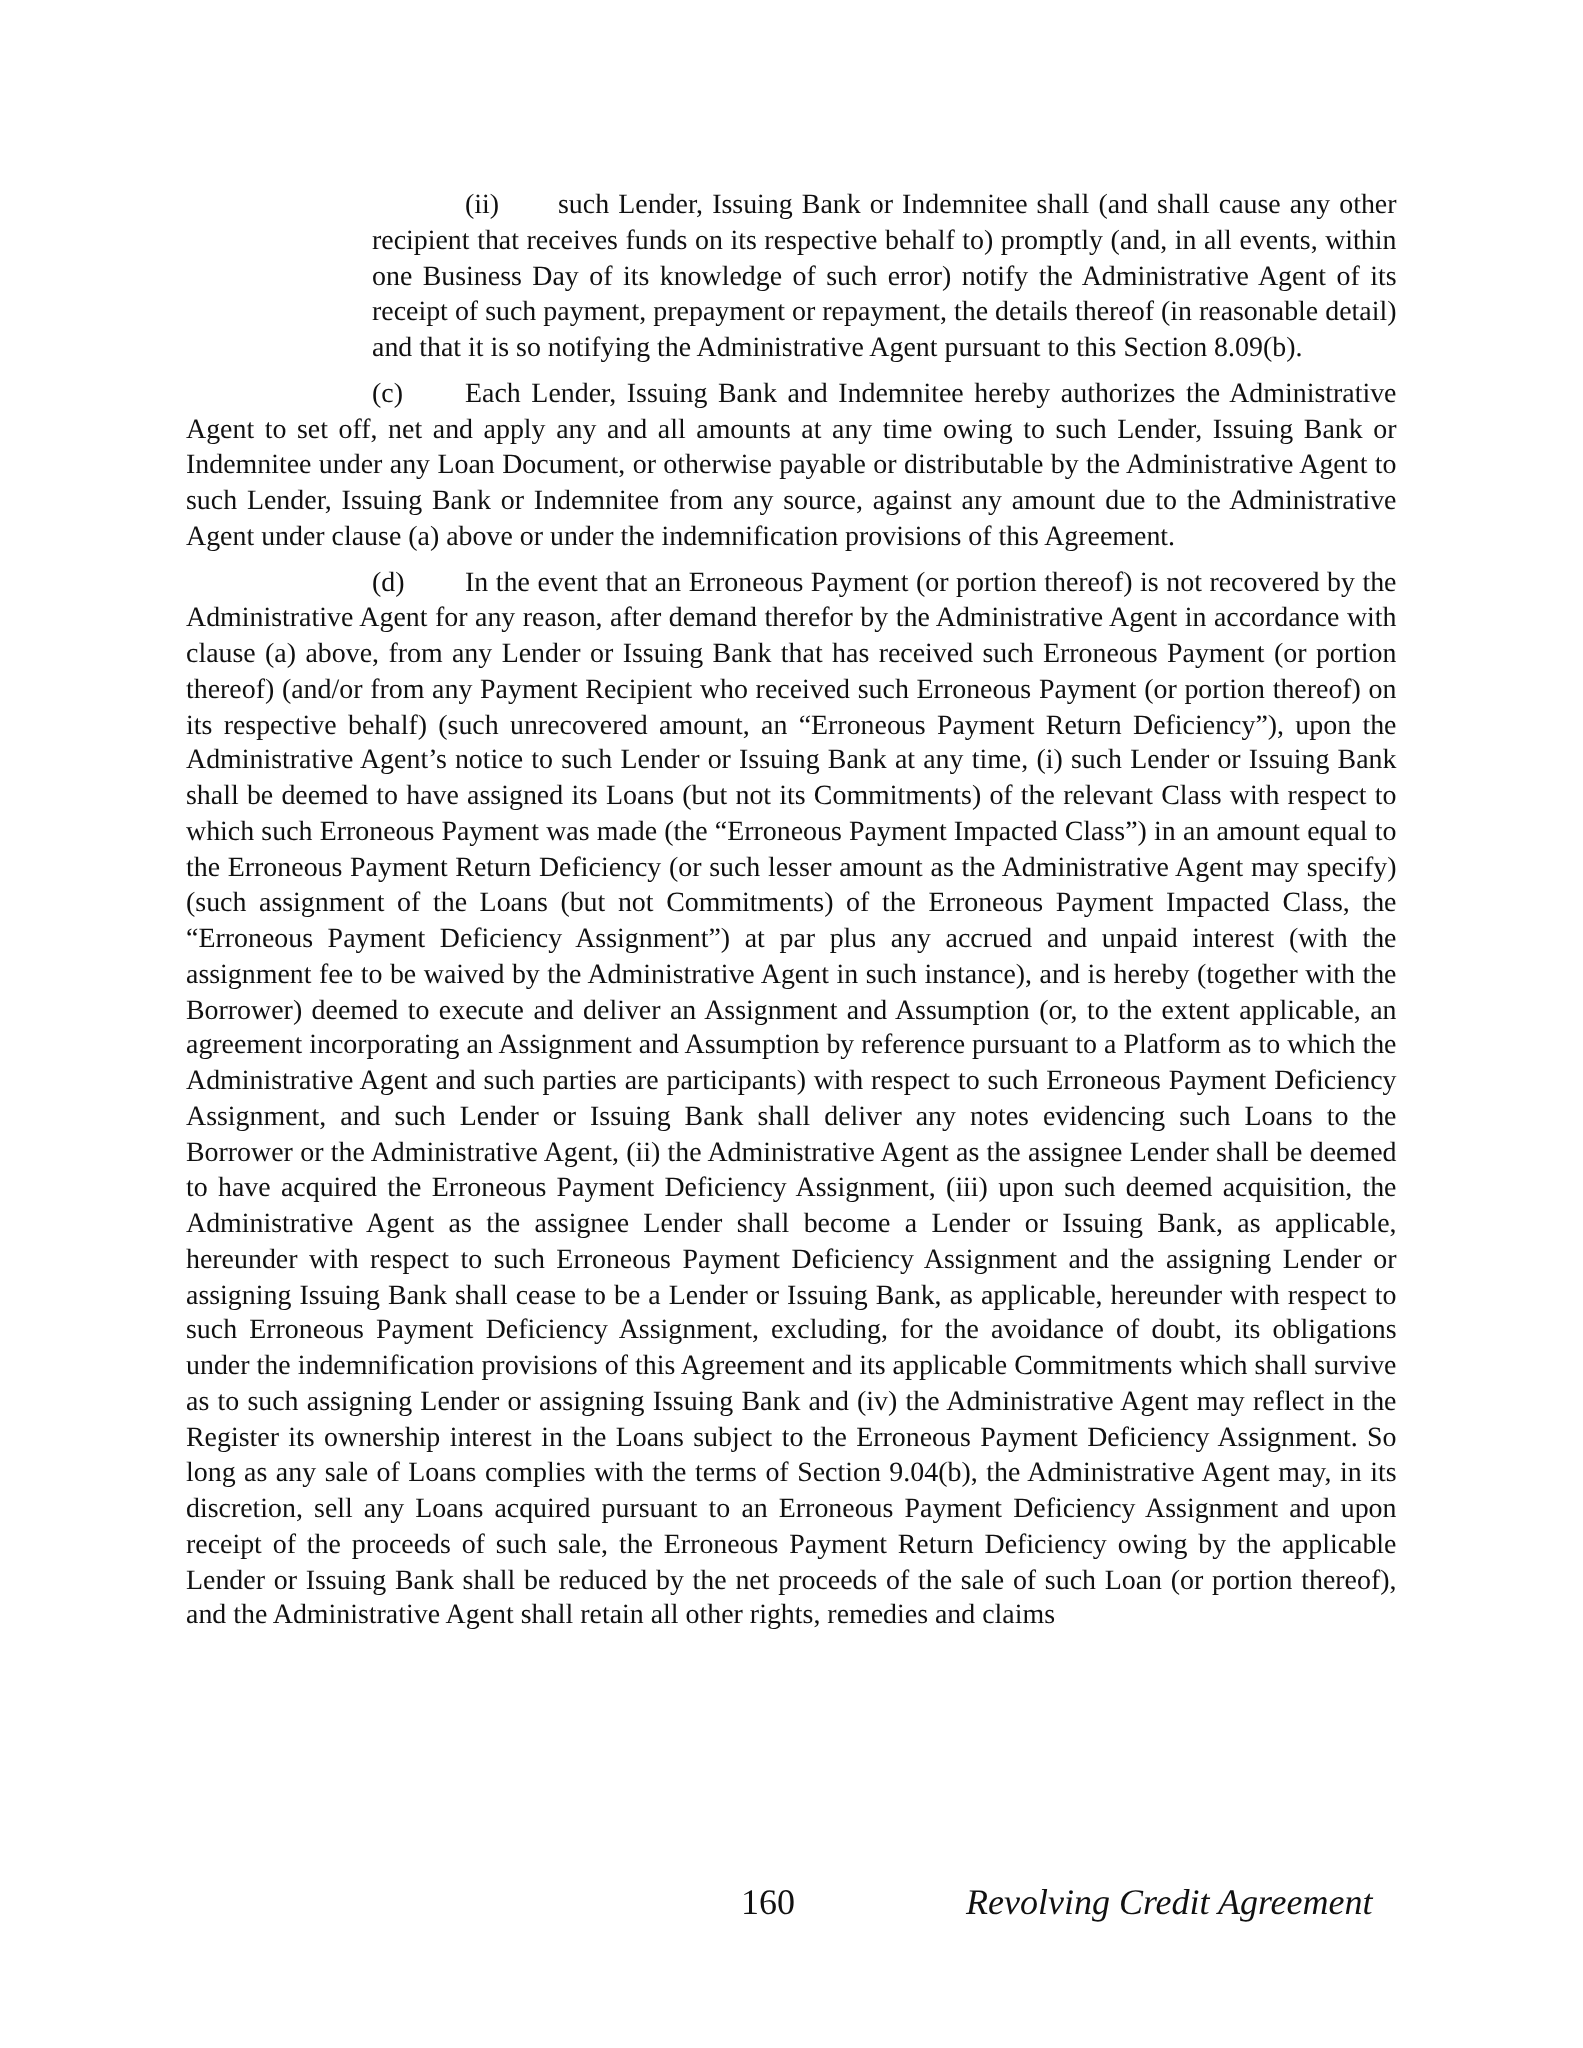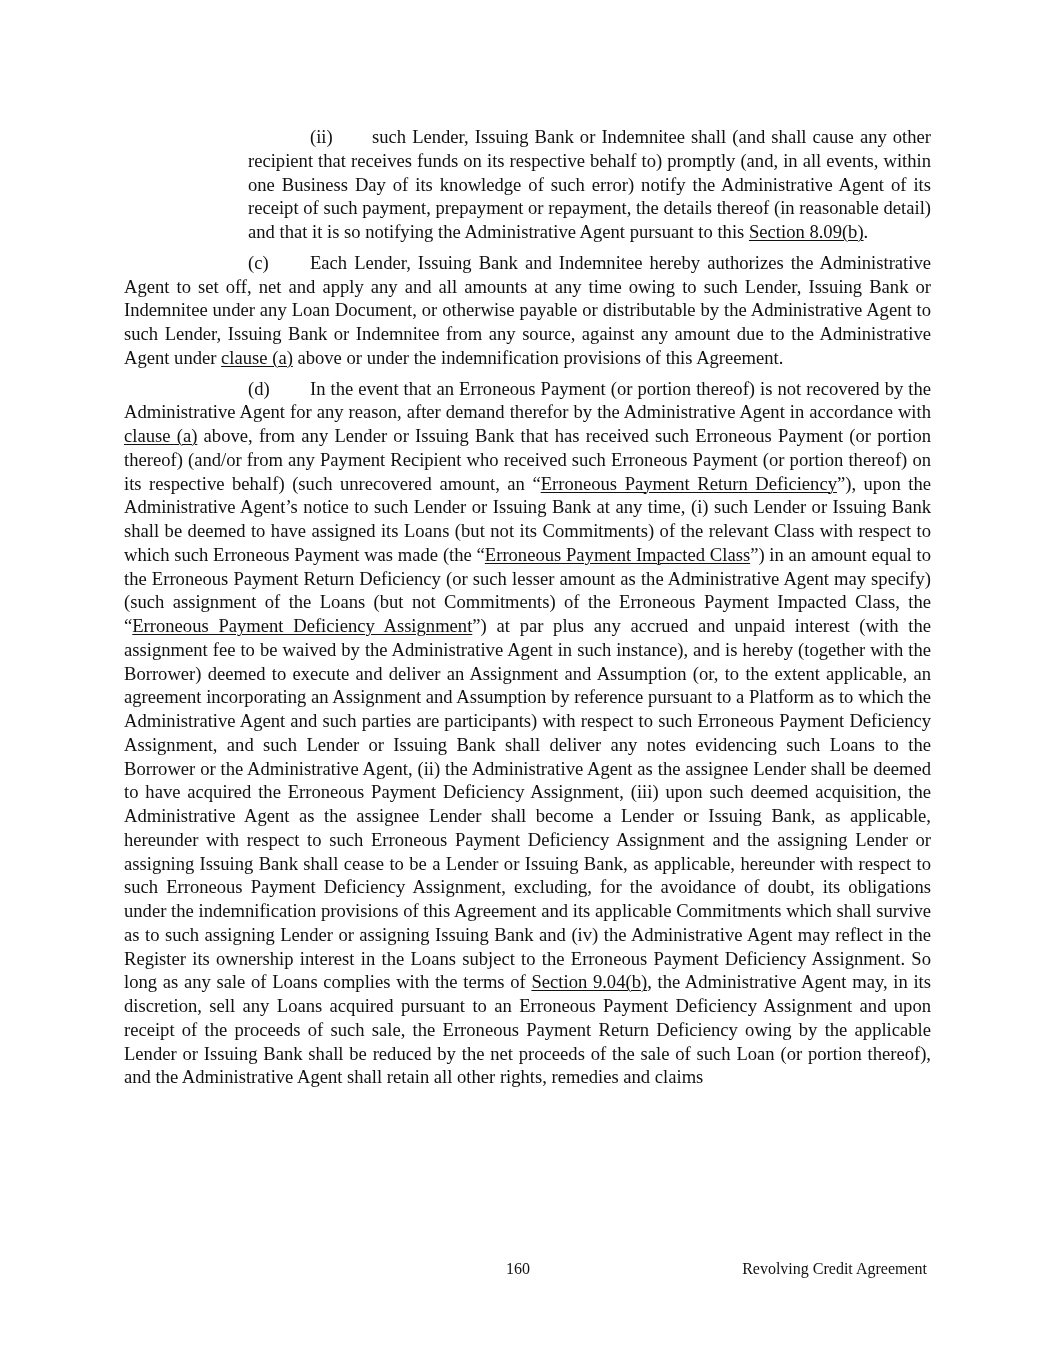--- a/index.html
+++ b/index.html
@@ -37,42 +37,42 @@
       display: inline-block;
       width: 62px;
     }
     .para.sub .label {
       margin-left: 62px;
     }
     .para.main .label {
       margin-left: 124px;
     }
     .u {
-      text-decoration: underline;
       text-underline-offset: 2px;
       text-decoration-thickness: 1px;
     }
     .footer {
       position: absolute;
       top: 1256px;
-      left: 120px;
+      left: 108px;
       width: 807px;
       height: 26px;
-      font-size: 16px;
+      font-size: 24px;
       line-height: 26px;
     }
     .page-number {
       position: absolute;
       left: 386px;
       top: 0;
     }
     .doc-title {
       position: absolute;
       right: 0;
       top: 0;
+      font-style: italic;
     }
   </style>
 </head>
 <body>
 
 <div class="page">
 
   <p class="para sub">
     <span class="label">(ii)</span><span>such Lender, Issuing Bank or Indemnitee shall (and shall cause any other recipient that receives funds on its respective behalf to) promptly (and, in all events, within one Business Day of its knowledge of such error) notify the Administrative Agent of its receipt of such payment, prepayment or repayment, the details thereof (in reasonable detail) and that it is so notifying the Administrative Agent pursuant to this </span><span class="u">Section 8.09(b)</span><span>.</span>
   </p>

